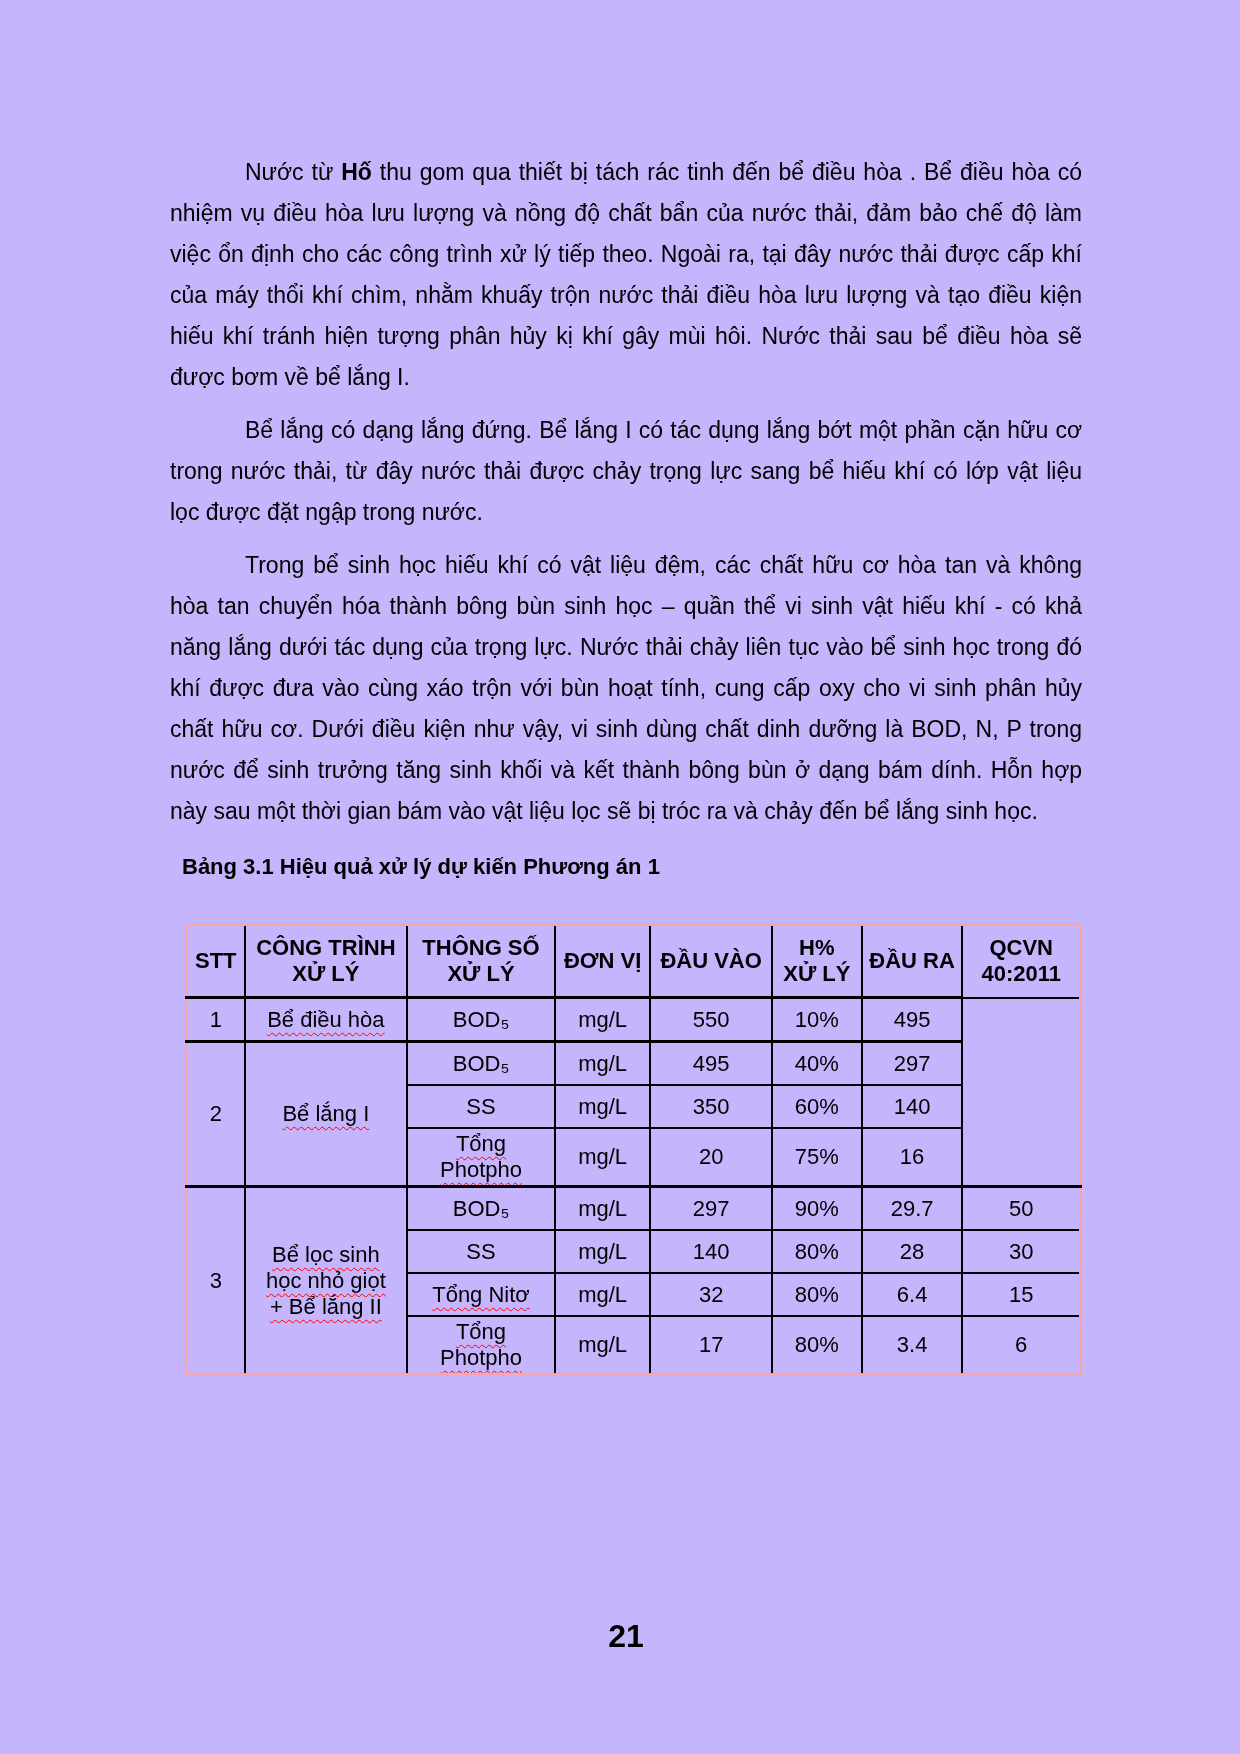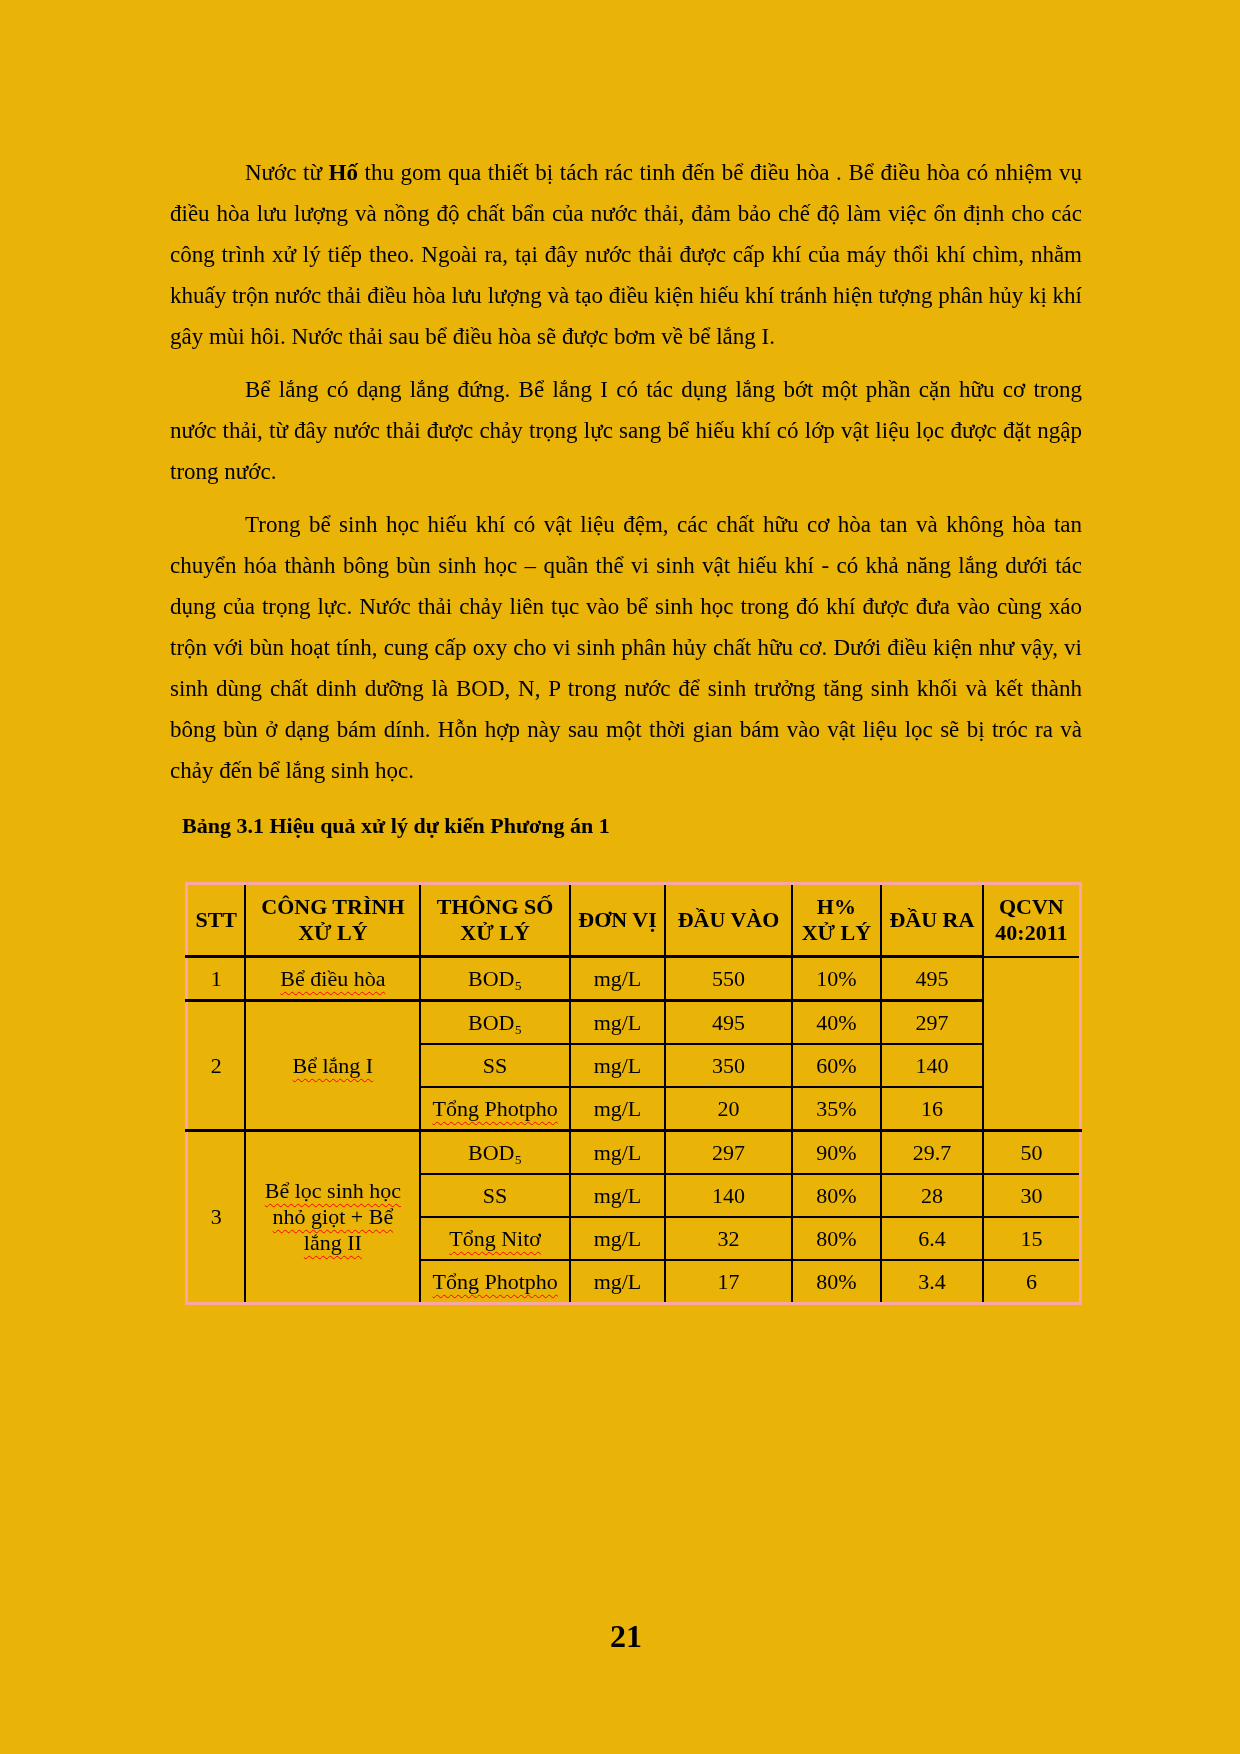--- a/index.html
+++ b/index.html
@@ -4,23 +4,23 @@
 <style>
   html, body {
     margin: 0;
     padding: 0;
     background: #ffffff;
   }
   .page {
     position: relative;
     width: 1240px;
     height: 1754px;
-    background: #eab308;
+    background: #c4b5fd;
     color: #000000;
-    font-family: Liberation Serif, serif;
+    font-family: Liberation Sans, sans-serif;
     overflow: hidden;
   }
   .content {
     position: absolute;
     left: 170px;
     top: 152px;
     width: 912px;
   }
   p.body-par {
     font-size: 23px;
@@ -45,21 +45,21 @@
   table.effi {
     border-collapse: collapse;
     table-layout: fixed;
     margin: 36px 0 0 15px;
     border: 3px solid #fca5a5;
   }
   table.effi th, table.effi td {
     border: 2px solid #000;
     font-size: 22px;
     line-height: 26px;
-    padding: 2px 10px;
+    padding: 2px 18px;
     vertical-align: middle;
     overflow: hidden;
   }
   table.effi th {
     font-weight: bold;
     white-space: pre-line;
     text-align: center;
     height: 66px;
     padding: 2px 2px;
   }
@@ -157,21 +157,21 @@
             <td class="l"><span>SS</span></td>
             <td class="c">mg/L</td>
             <td class="c">350</td>
             <td class="c">60%</td>
             <td class="c">140</td>
           </tr>
           <tr>
             <td class="l"><span class="mis">Tổng Photpho</span></td>
             <td class="c">mg/L</td>
             <td class="c">20</td>
-            <td class="c">35%</td>
+            <td class="c">75%</td>
             <td class="c">16</td>
           </tr>
           <tr class="sec-top">
             <td class="c" rowspan="4">3</td>
             <td class="l" rowspan="4"><span class="mis">Bể lọc sinh học nhỏ giọt + Bể lắng II</span></td>
             <td class="l"><span>BOD₅</span></td>
             <td class="c">mg/L</td>
             <td class="c">297</td>
             <td class="c">90%</td>
             <td class="c">29.7</td>

